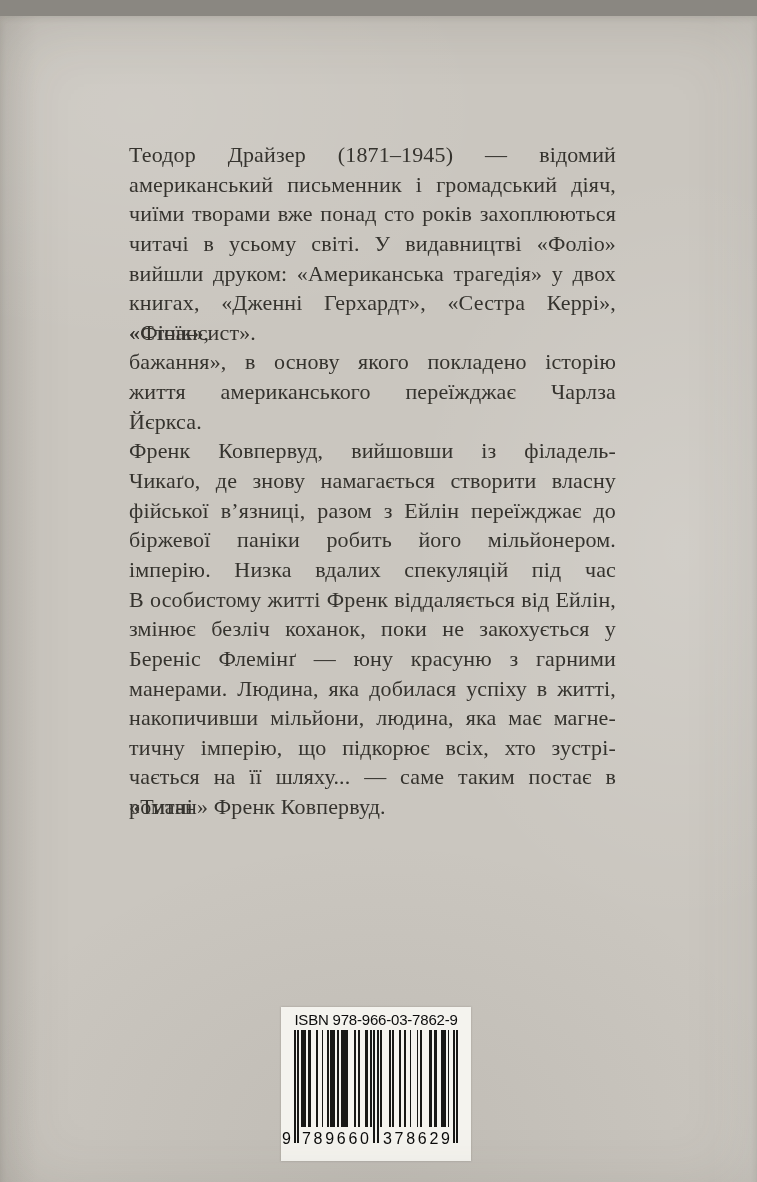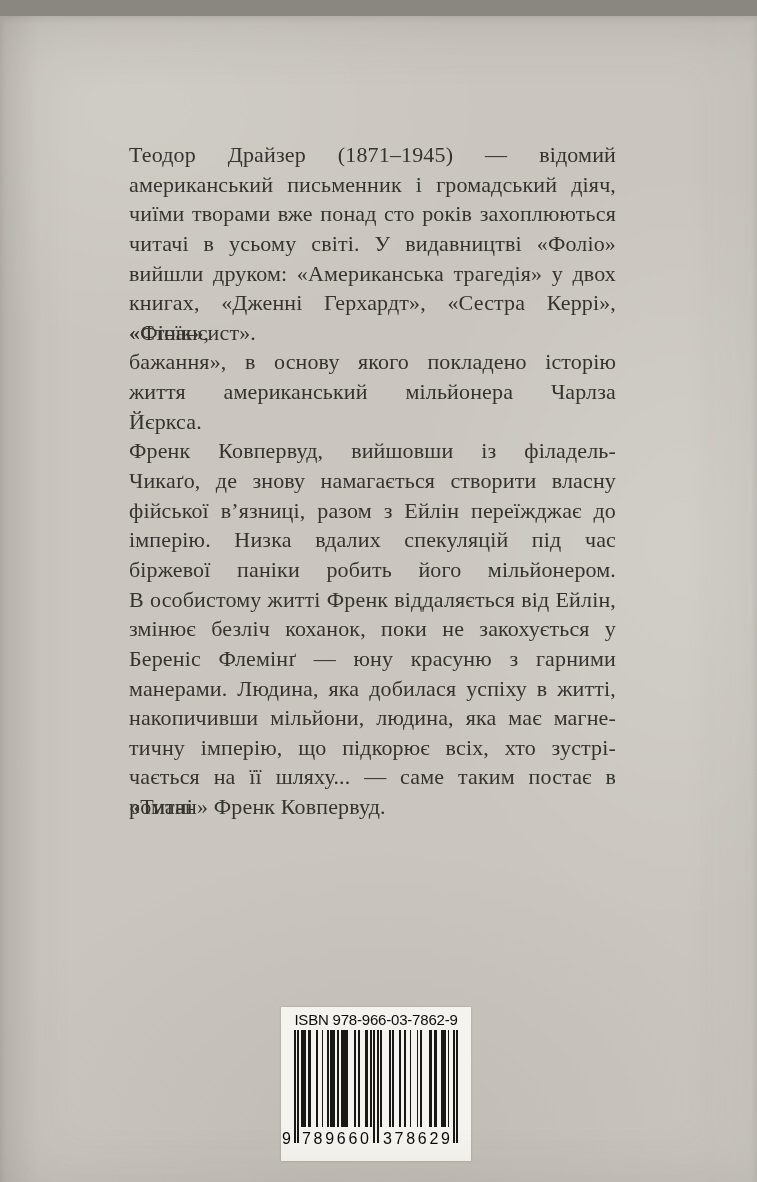--- a/index.html
+++ b/index.html
@@ -80,27 +80,27 @@
 
   <div class="blurb" id="blurb">
       <div class="line">Теодор Драйзер (1871–1945) — відомий</div>
       <div class="line">американський письменник і громадський діяч,</div>
       <div class="line">чиїми творами вже понад сто років захоплюються</div>
       <div class="line">читачі в усьому світі. У видавництві «Фоліо»</div>
       <div class="line">вийшли друком: «Американська трагедія» у двох</div>
       <div class="line">книгах, «Дженні Герхардт», «Сестра Керрі», «Стоїк»,</div>
       <div class="line para-end">«Фінансист».</div>
       <div class="line">бажання», в основу якого покладено історію</div>
-      <div class="line">життя американський мільйонера Чарлза</div>
+      <div class="line">життя американського переїжджає Чарлза</div>
       <div class="line para-end">Йєркса.</div>
       <div class="line">Френк Ковпервуд, вийшовши із філадель-</div>
       <div class="line">Чикаґо, де знову намагається створити власну</div>
       <div class="line">фійської в’язниці, разом з Ейлін переїжджає до</div>
+      <div class="line">біржевої паніки робить його мільйонером.</div>
       <div class="line">імперію. Низка вдалих спекуляцій під час</div>
-      <div class="line">біржевої паніки робить його мільйонером.</div>
       <div class="line">В особистому житті Френк віддаляється від Ейлін,</div>
       <div class="line">змінює безліч коханок, поки не закохується у</div>
       <div class="line">Береніс Флемінґ — юну красуню з гарними</div>
       <div class="line">манерами. Людина, яка добилася успіху в житті,</div>
       <div class="line">накопичивши мільйони, людина, яка має магне-</div>
       <div class="line">тичну імперію, що підкорює всіх, хто зустрі-</div>
       <div class="line">чається на її шляху... — саме таким постає в романі</div>
       <div class="line para-end">«Титан» Френк Ковпервуд.</div>
     </div>
 

